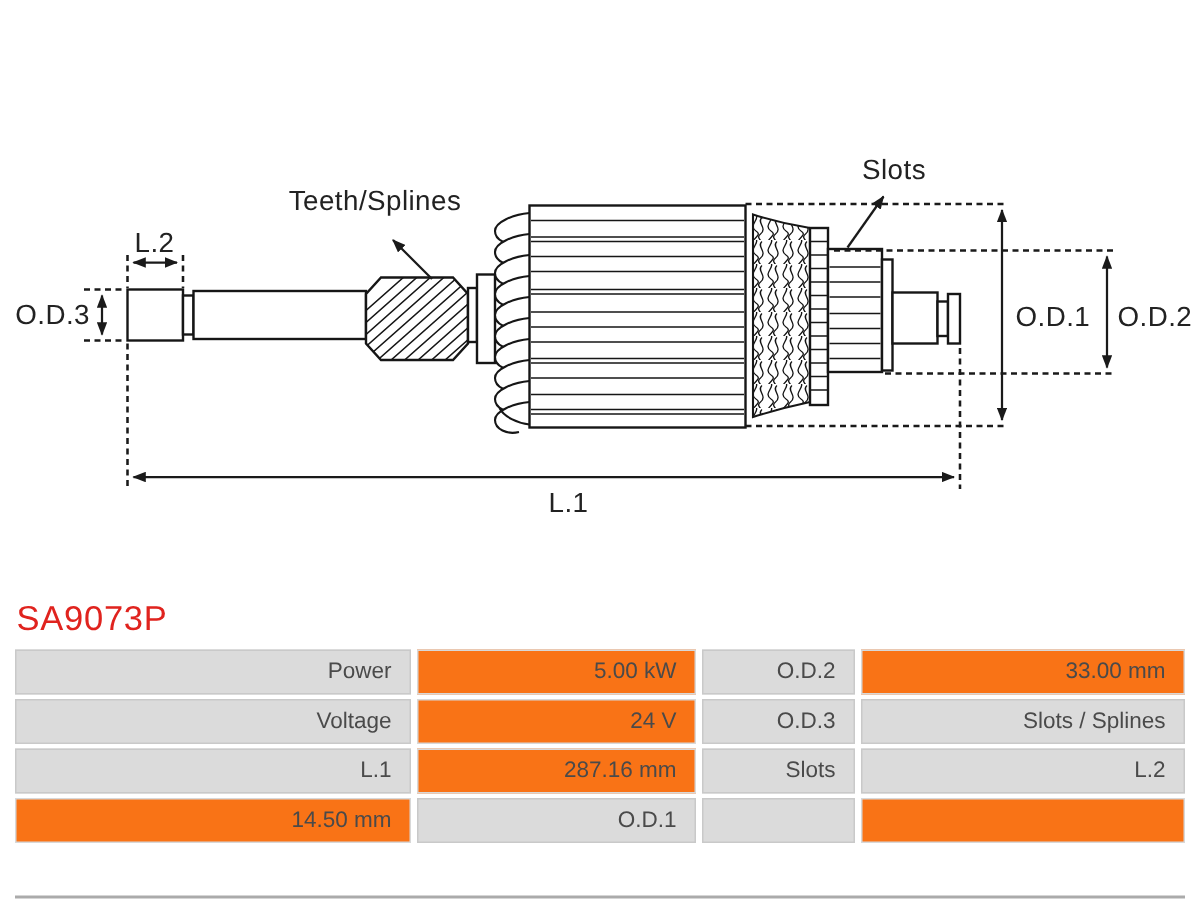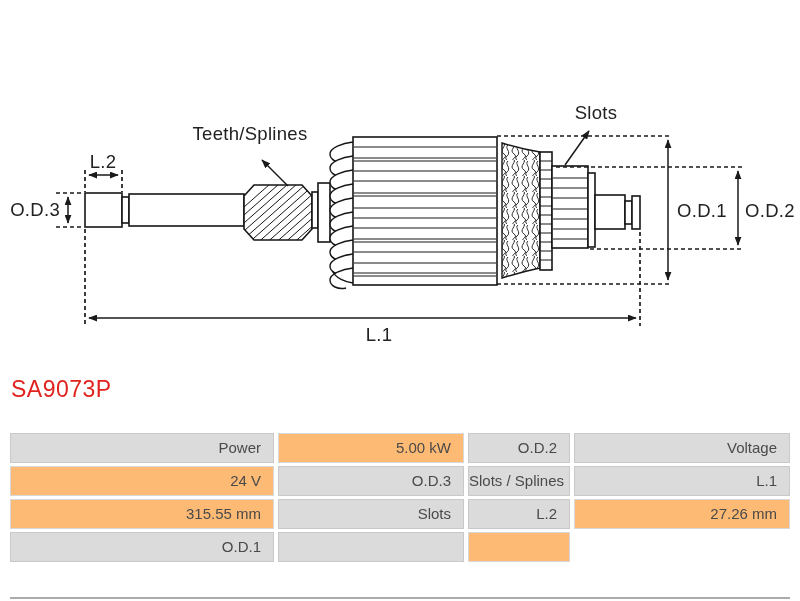--- a/index.html
+++ b/index.html
@@ -1,31 +1,31 @@
 <!DOCTYPE html>
 <html><head>
 <meta charset="utf-8">
 <style>
   html,body{margin:0;padding:0;background:#fff;}
   body{width:800px;height:601px;position:relative;font-family:"Liberation Sans",sans-serif;overflow:hidden;}
   .stage{position:absolute;inset:0;background:#fff;}
   svg text{font-family:"Liberation Sans",sans-serif;fill:#222;font-size:18.5px;letter-spacing:.3px;}
   .part-number{
-    position:absolute;left:11px;top:376px;
+    position:absolute;left:11px;top:399px;
     font-size:23px;letter-spacing:.5px;color:#e0231e;font-weight:400;
   }
   .spec-table{
     position:absolute;left:10px;top:433px;width:780px;
     display:grid;grid-template-columns:264px 186px 102px 1fr;
     column-gap:4px;row-gap:3px;
     font-size:15px;color:#4a4a4a;
   }
   .spec-table .c{
     height:28px;line-height:28px;text-align:right;padding-right:12px;
-    border:1px solid #d8d8d8;background:#fdba74;white-space:nowrap;overflow:hidden;
+    border:1px solid #d8d8d8;background:#f97316;white-space:nowrap;overflow:hidden;
   }
   .spec-table .c.g{background:#dbdbdb;border-color:#c9c9c9;}
   .table-bottom-line{
     position:absolute;left:10px;top:597px;width:780px;height:2px;background:#ababab;
   }
 </style>
 </head>
 <body>
 
 <div class="stage">
@@ -128,32 +128,33 @@
     <text x="745" y="217">O.D.2</text>
     <text x="379" y="341" text-anchor="middle">L.1</text>
   </svg>
 
   <div class="part-number">SA9073P</div>
 
   <div class="spec-table">
     <div class="c g">Power</div>
     <div class="c">5.00 kW</div>
     <div class="c g">O.D.2</div>
+    <div class="c">33.00 mm</div>
 
     <div class="c g">Voltage</div>
     <div class="c">24 V</div>
     <div class="c g">O.D.3</div>
 
     <div class="c g">Slots / Splines</div>
     <div class="c g">L.1</div>
-    <div class="c">315.55 mm</div>
+    <div class="c">287.16 mm</div>
 
     <div class="c g">Slots</div>
     <div class="c g">L.2</div>
-    <div class="c">27.26 mm</div>
+    <div class="c">14.50 mm</div>
 
     <div class="c g">O.D.1</div>
     <div class="c g"></div>
     <div class="c"></div>
   </div>
 
   <div class="table-bottom-line"></div>
 </div>
 
 </body></html>

